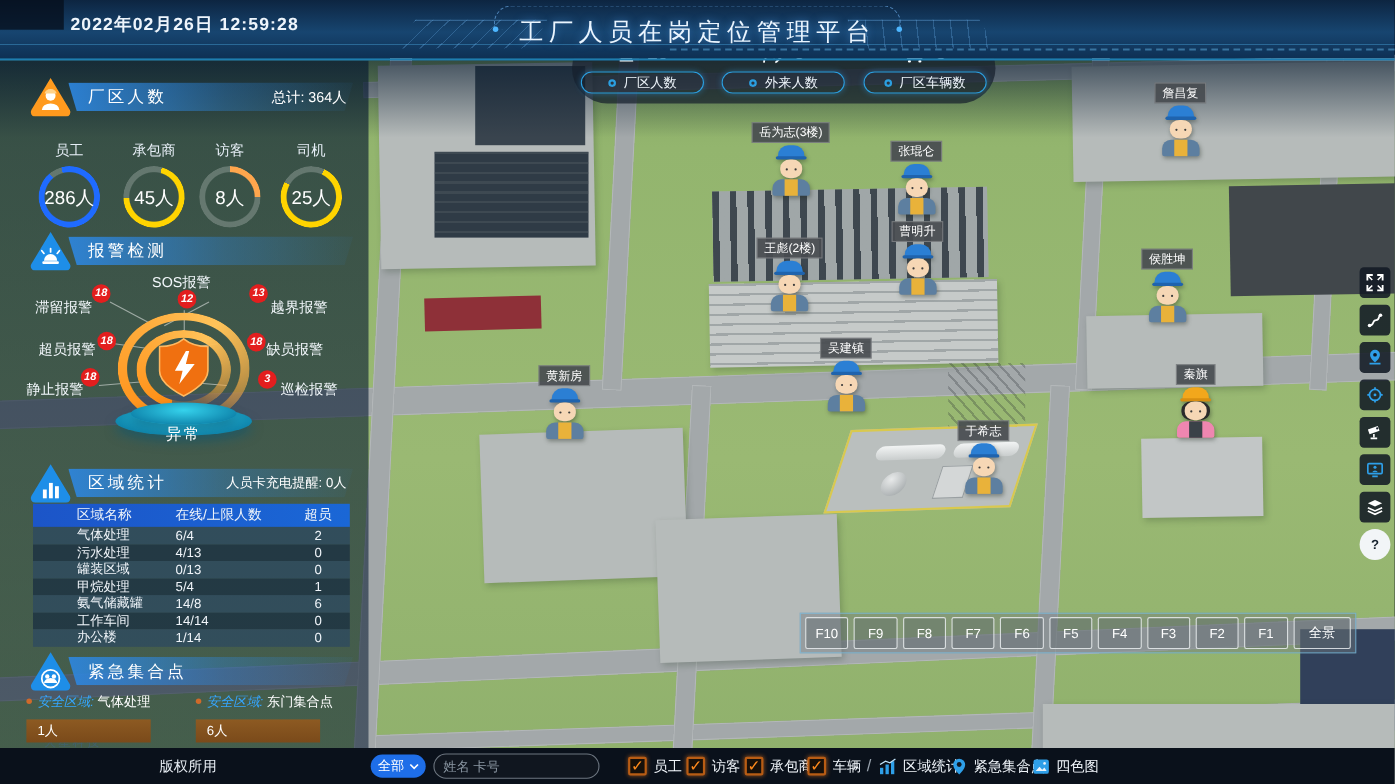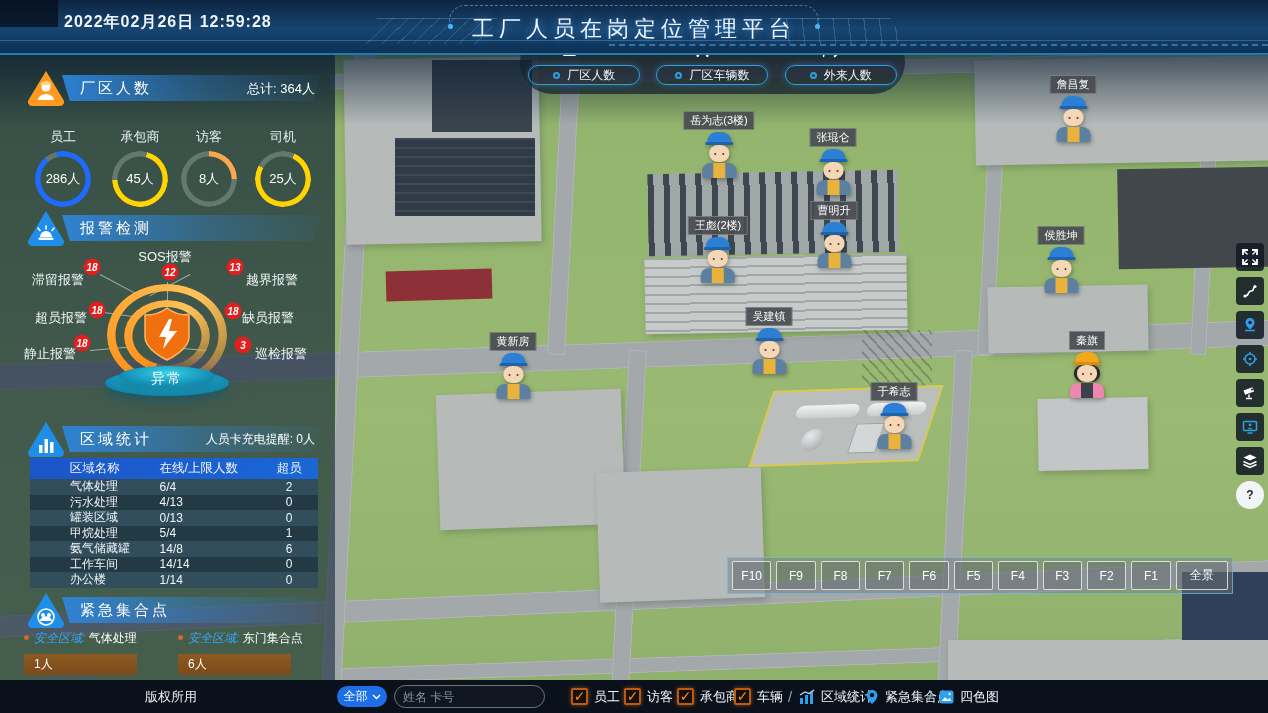--- a/index.html
+++ b/index.html
@@ -57,21 +57,21 @@
   .p-extra { position:absolute; right:20px; font-size:13px; color:#fff; }
 
   
   .ring-item { position:absolute; width:70px; text-align:center; }
   .ring-label { font-size:13px; color:#e6eef6; margin-bottom:5px; }
   .ringbox { position:relative; width:56px; height:56px; margin:0 auto; }
   .ring { position:absolute; inset:0; border-radius:50%;
     -webkit-mask:radial-gradient(closest-side, transparent calc(100% - 6px), #000 calc(100% - 5px));
     mask:radial-gradient(closest-side, transparent calc(100% - 6px), #000 calc(100% - 5px)); }
   .ring-val { position:absolute; inset:0; display:flex; align-items:center; justify-content:center;
-    font-size:13px; color:#fff; }
+    font-size:17px; color:#fff; }
 
   
   .al-label { position:absolute; transform:translateX(-50%); font-size:13px; color:#f2f7fb; white-space:nowrap; }
   .al-badge { position:absolute; transform:translate(-50%,-50%); min-width:17px; height:17px; padding:0 2px;
     border-radius:50%; background:#e31e1e; color:#fff; font-size:10px; font-style:italic; font-weight:bold;
     display:flex; align-items:center; justify-content:center; }
   .al-line { position:absolute; height:1px; background:rgba(255,255,255,.5); transform-origin:left center; }
   .aring { position:absolute; border-radius:50%;
     -webkit-mask:radial-gradient(closest-side, transparent calc(100% - 9px), #000 calc(100% - 8px));
     mask:radial-gradient(closest-side, transparent calc(100% - 9px), #000 calc(100% - 8px));
@@ -293,21 +293,21 @@
       <div class="al-badge" style="left:243px;top:135px;">3</div>
 
       <div class="aring" style="left:107px;top:74px;width:120px;height:102px;"></div>
       <div class="aring" style="left:124px;top:90px;width:86px;height:72px;"></div>
       <svg style="position:absolute;left:144px;top:97px;" width="46" height="54" viewBox="0 0 46 54">
         <path d="M23 1 C29 6 38 8 45 8 L45 30 C45 43 23 53 23 53 C23 53 1 43 1 30 L1 8 C8 8 17 6 23 1 Z" fill="#f07010" stroke="#ffb860" stroke-width="1.5"></path>
         <path d="M25 12 L15 30 h7 l-3 12 L33 24 h-8 l3 -12 Z" fill="#fff"></path>
       </svg>
       <div class="platform" style="left:105px;top:160px;"></div>
       <div class="platform small" style="left:119px;top:156px;"></div>
-      <div class="yc-text" style="left:167px;top:160px;text-align:right;">异常</div>
+      <div class="yc-text" style="left:167px;top:176px;text-align:right;">异常</div>
     </div>
 
     <div class="panel" style="top:363px;height:170px;">
       <svg class="p-icon" style="top:3px;" viewBox="0 0 40 36">
         <path d="M20 1 L37.5 30 a4 4 0 0 1 -3.5 6 H6 a4 4 0 0 1 -3.5 -6 Z" fill="#1e8ee8"></path>
         <rect x="13" y="24" width="3.5" height="8" fill="#fff"></rect>
         <rect x="18.5" y="18" width="3.5" height="14" fill="#fff"></rect>
         <rect x="24" y="21" width="3.5" height="11" fill="#fff"></rect>
       </svg>
       <div class="p-bar" style="top:8px;"></div>
@@ -384,50 +384,50 @@
     <div class="stat">
       <div class="stat-top">
         <svg width="17" height="16" viewBox="0 0 16 15">
             <path d="M8 7.6a3.3 3.3 0 1 0 0-6.6 3.3 3.3 0 0 0 0 6.6zM2.2 14c0-3 2.6-4.8 5.8-4.8s5.8 1.8 5.8 4.8z" fill="#fff"></path>
           </svg>
         <span class="stat-val">16</span>
       </div>
       <div class="stat-tag">
           <i class="stat-dot"></i>
           <span>厂区人数</span>
+        </div>
+    </div>
+    <div class="stat">
+      <div class="stat-top">
+        <svg width="19" height="17" viewBox="0 0 18 16">
+            <path d="M7 7.4a3.1 3.1 0 1 0 0-6.2 3.1 3.1 0 0 0 0 6.2zM1.5 14.5c0-2.9 2.4-4.6 5.5-4.6 1.2 0 2.3.25 3.2.7" fill="none" stroke="#fff" stroke-width="1.5" stroke-linecap="round"></path>
+            <path d="M11.5 13.8l4.2-4.2 1.2 1.2-4.2 4.2-1.7.5z" fill="#fff"></path>
+          </svg>
+        <span class="stat-val">9</span>
+      </div>
+      <div class="stat-tag">
+          <i class="stat-dot"></i>
+          <span>外来人数</span>
         </div>
     </div>
     <div class="stat">
       <div class="stat-top">
         <svg width="19" height="17" viewBox="0 0 18 16">
             <rect x="2" y="1.5" width="14" height="11" rx="2.5" fill="#fff"></rect>
             <rect x="4" y="4" width="10" height="3.5" fill="#1c2834"></rect>
             <circle cx="5.2" cy="10" r="1.1" fill="#1c2834"></circle>
             <circle cx="12.8" cy="10" r="1.1" fill="#1c2834"></circle>
             <rect x="3.2" y="12.8" width="2.6" height="2.2" rx="1" fill="#fff"></rect>
             <rect x="12.2" y="12.8" width="2.6" height="2.2" rx="1" fill="#fff"></rect>
           </svg>
         <span class="stat-val">5</span>
       </div>
       <div class="stat-tag">
           <i class="stat-dot"></i>
           <span>厂区车辆数</span>
-        </div>
-    </div>
-    <div class="stat">
-      <div class="stat-top">
-        <svg width="19" height="17" viewBox="0 0 18 16">
-            <path d="M7 7.4a3.1 3.1 0 1 0 0-6.2 3.1 3.1 0 0 0 0 6.2zM1.5 14.5c0-2.9 2.4-4.6 5.5-4.6 1.2 0 2.3.25 3.2.7" fill="none" stroke="#fff" stroke-width="1.5" stroke-linecap="round"></path>
-            <path d="M11.5 13.8l4.2-4.2 1.2 1.2-4.2 4.2-1.7.5z" fill="#fff"></path>
-          </svg>
-        <span class="stat-val">9</span>
-      </div>
-      <div class="stat-tag">
-          <i class="stat-dot"></i>
-          <span>外来人数</span>
         </div>
     </div>
   </div>
 
   <div class="marker" style="left:719px;top:111px;">
       <div class="mlabel">岳为志(3楼)</div>
       <div class="avatar">
         <div class="helmet"></div>
         <div class="face"></div>
         <div class="torso"></div>

